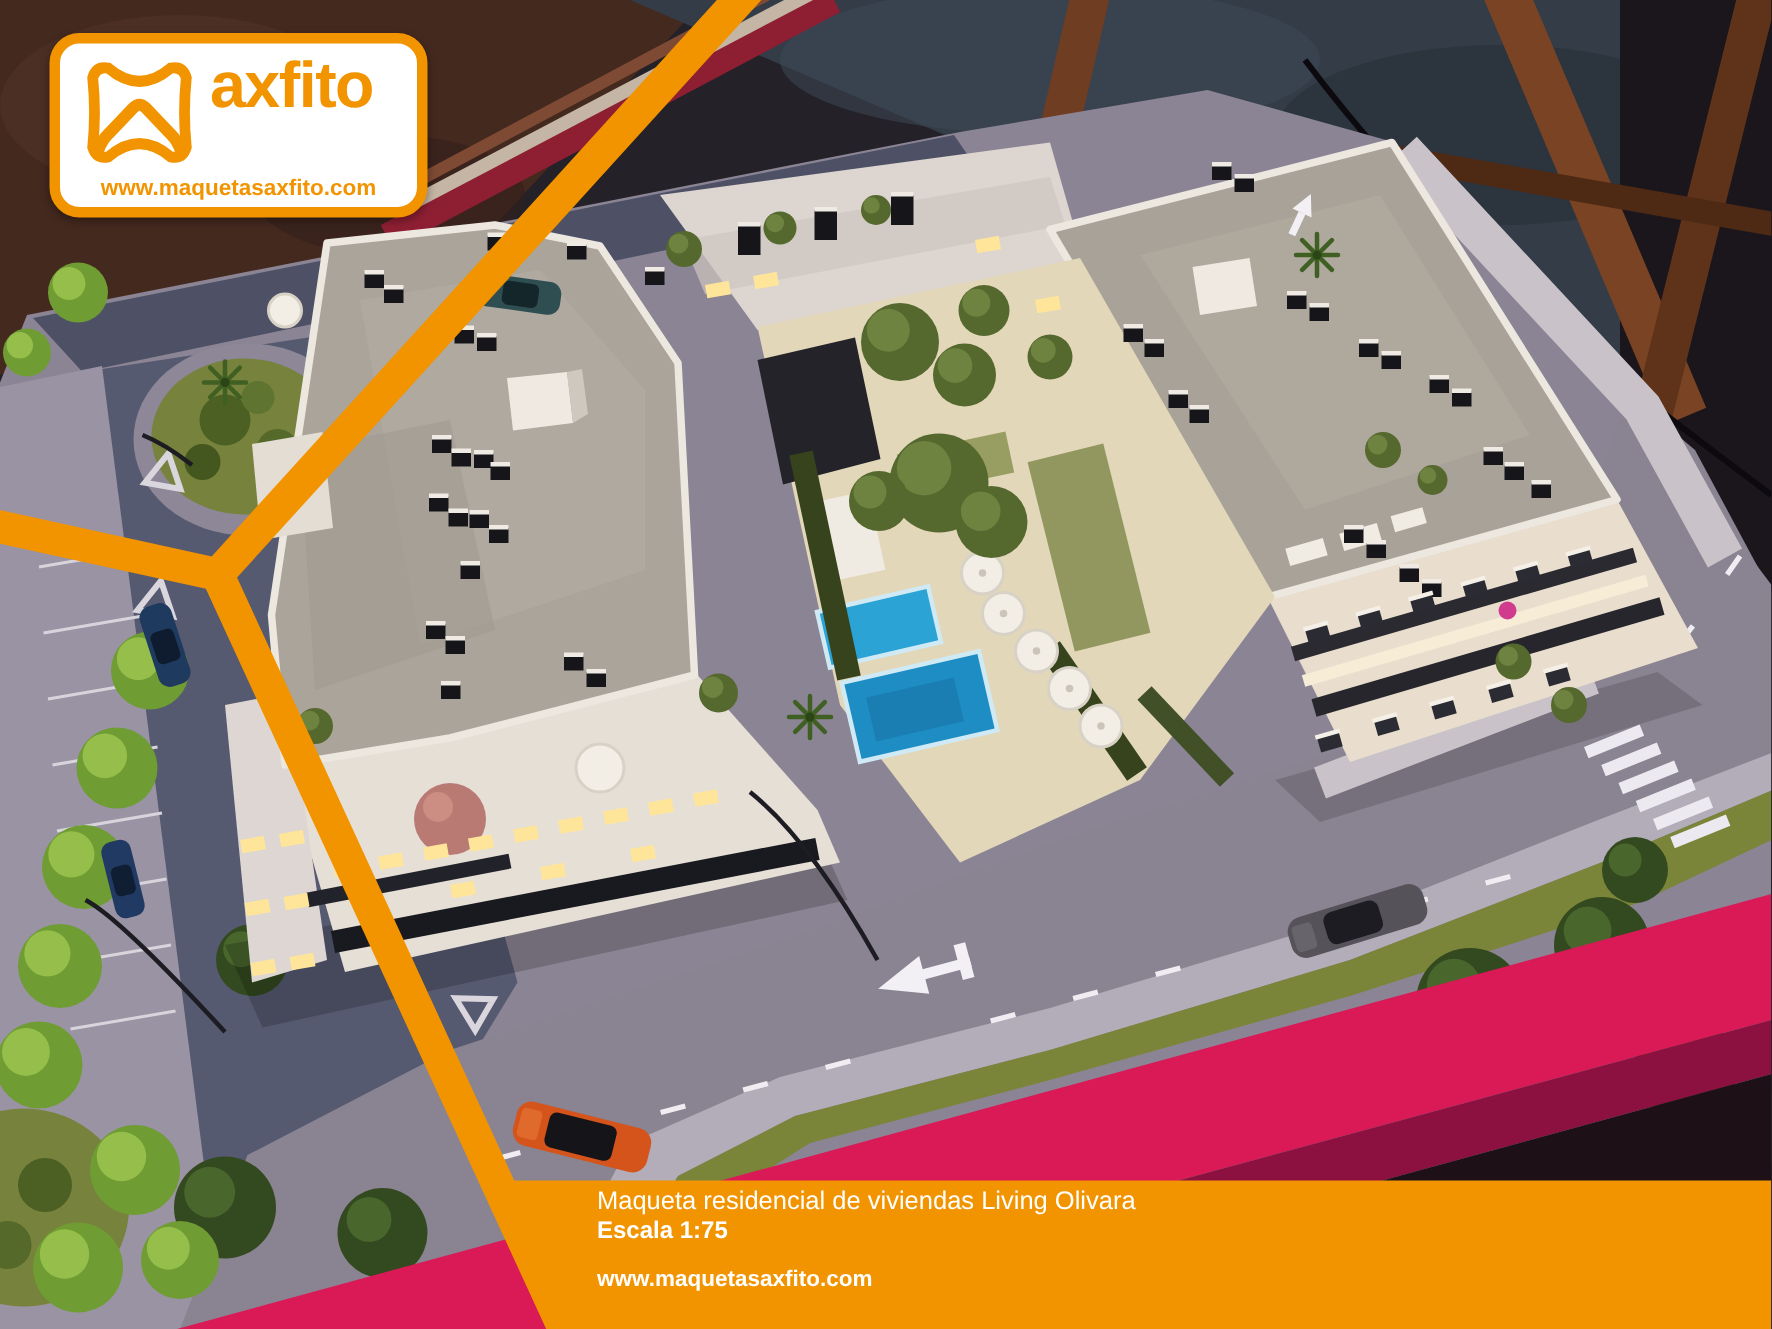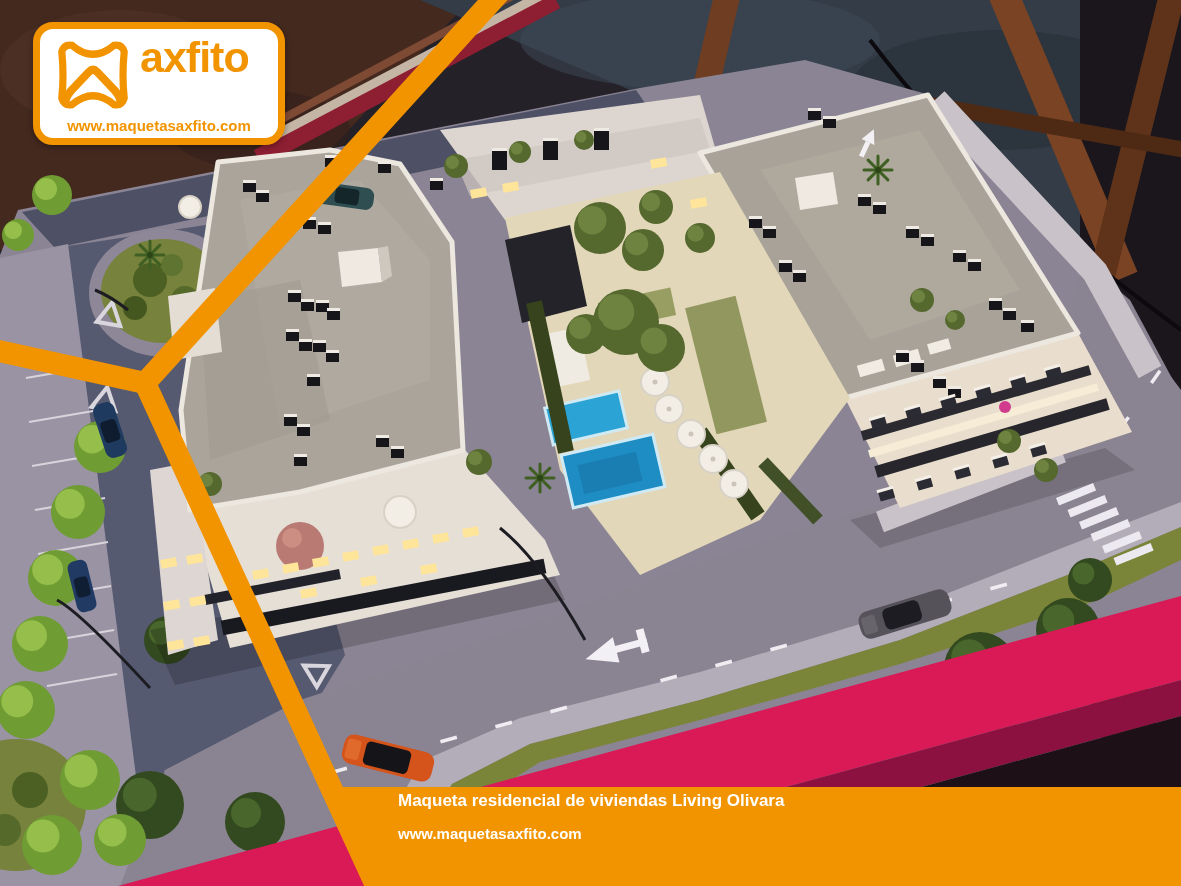--- a/index.html
+++ b/index.html
@@ -13,21 +13,21 @@
   .logo-row{display:flex;align-items:flex-start;padding:6px 6px 0 10px;}
   .logo-mark{width:86px;height:80px;flex:0 0 auto;}
   .logo-words{display:flex;flex-direction:column;margin-left:4px;margin-top:2px;}
   .logo-w1,.logo-w2{font-weight:bold;color:var(--accent,#F29400);
             font-size:43px;line-height:40px;letter-spacing:-1px;}
   .logo-w2{margin-left:14px;}
   .logo-site{position:absolute;left:0;right:0;bottom:4px;text-align:center;
             font-weight:bold;font-size:15px;color:var(--accent,#F29400);letter-spacing:0px;}
   
   .caption{position:absolute;left:398px;top:790px;color:#fff;}
-  .cap-title{font-size:17px;font-weight:bold;line-height:21px;}
+  .cap-title{font-size:17px;font-weight:normal;line-height:21px;}
   .cap-line{font-size:16px;font-weight:bold;line-height:19px;}
   .cap-site{font-size:15px;font-weight:bold;margin-top:14px;}
 </style>
 </head>
 <body>
 
 <div class="stage" style="--accent: #F29400; --magenta: #D91A57; --pool: #2BA3D4;">
 
 <svg class="scene" width="1181" height="886" viewBox="0 0 1181 886">
 
@@ -527,15 +527,16 @@
       </svg>
       <div class="logo-words">
         <span class="logo-w1">axfito</span>
       </div>
     </div>
     <div class="logo-site">www.maquetasaxfito.com</div>
   </div>
 
   <div class="caption">
     <div class="cap-title">Maqueta residencial de viviendas Living Olivara</div>
+    <div class="cap-line">Escala 1:75</div>
     <div class="cap-site">www.maquetasaxfito.com</div>
   </div>
 </div>
 
 </body></html>

